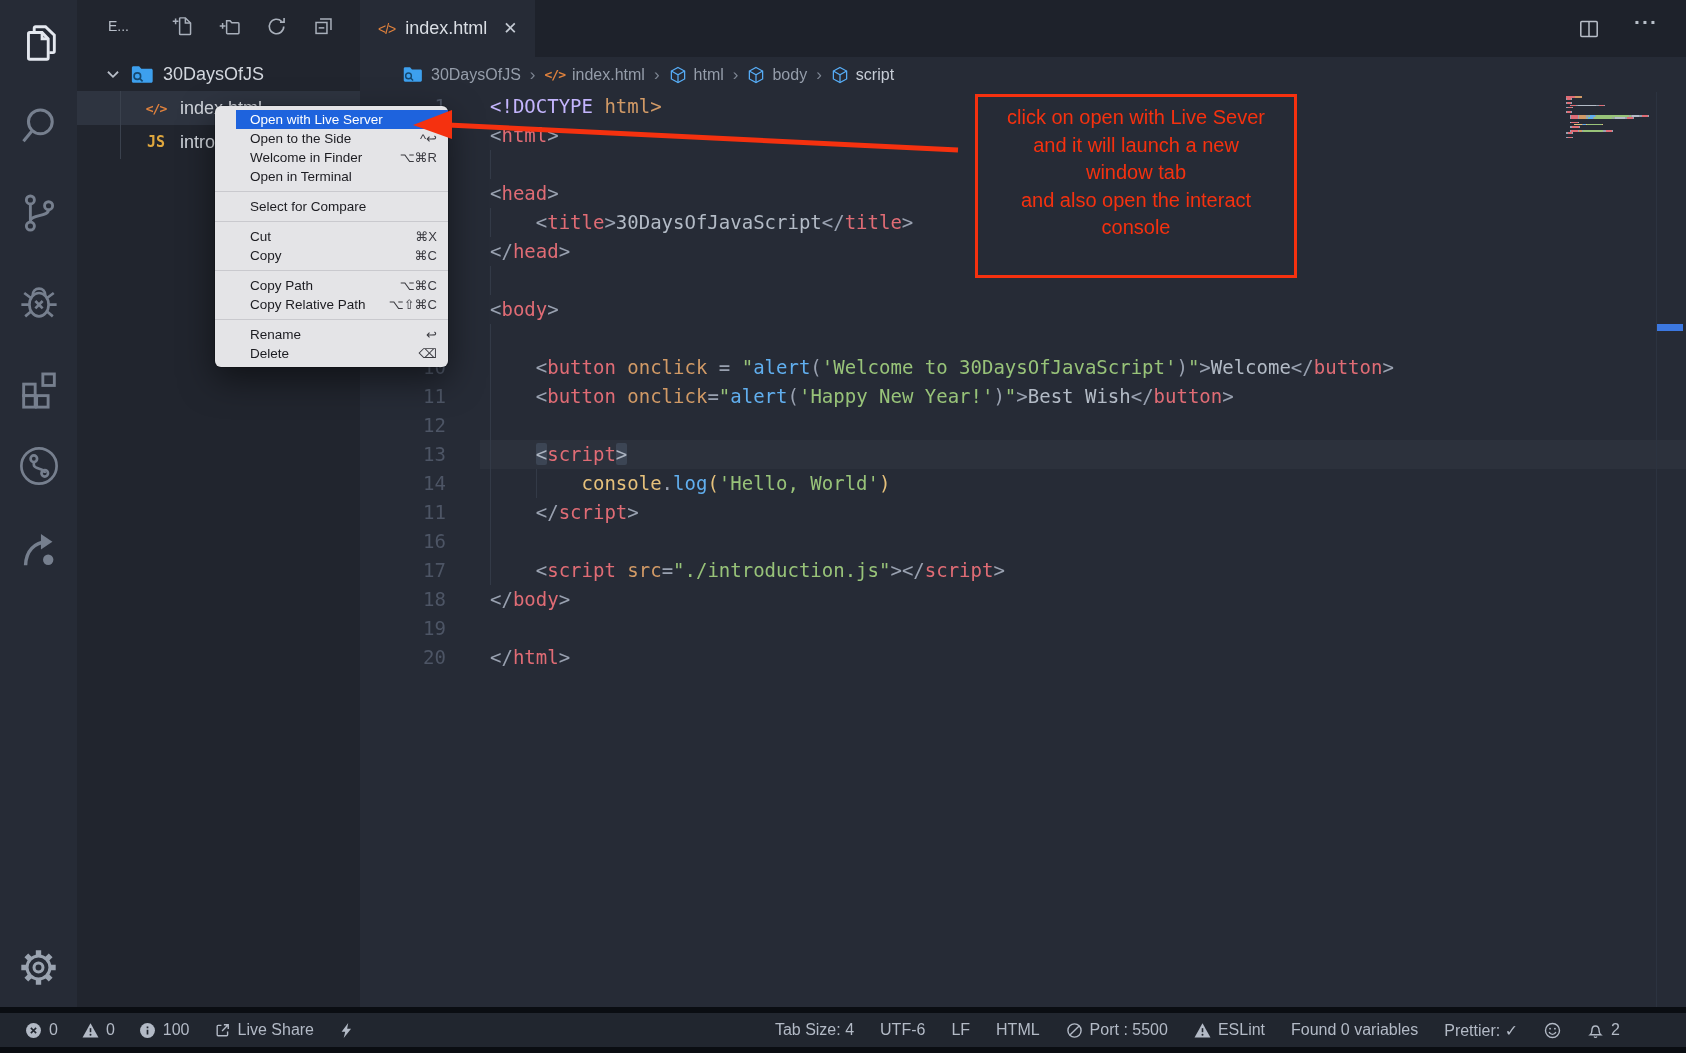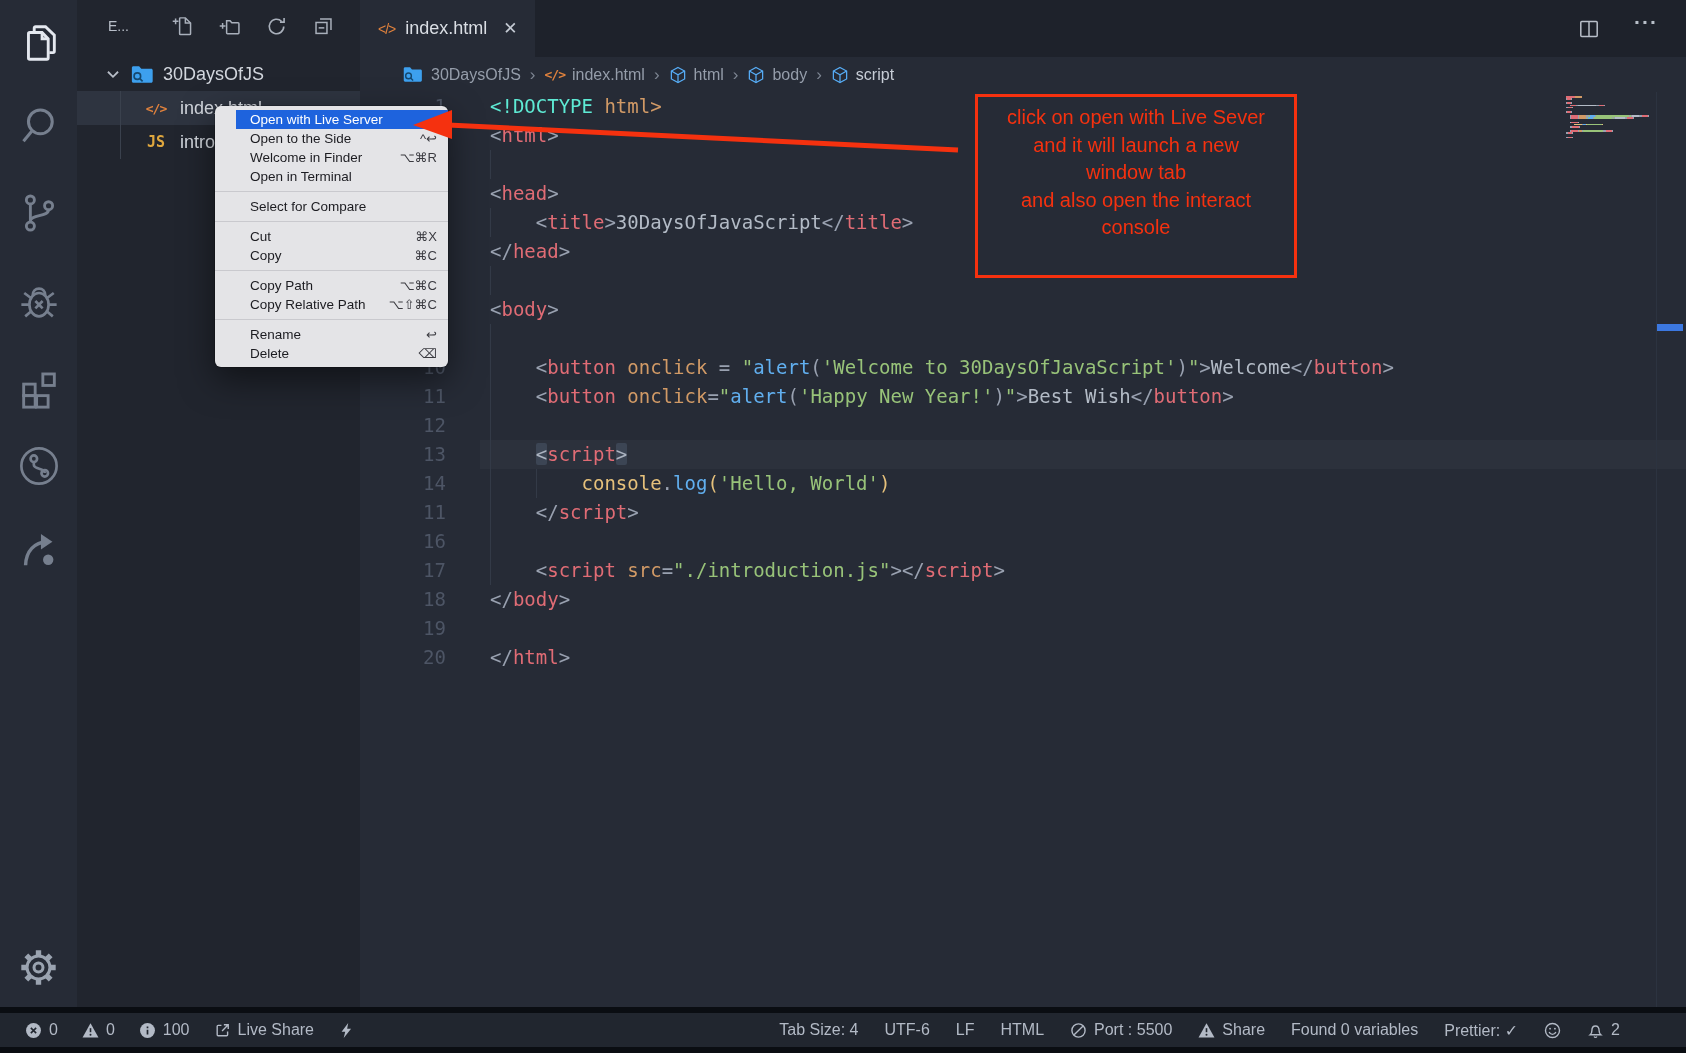--- a/index.html
+++ b/index.html
@@ -306,21 +306,21 @@
             <path d="M8 1.3l5.9 3.2v7L8 14.7l-5.9-3.2v-7z"></path>
             <path d="M2.1 4.5L8 7.8l5.9-3.3M8 7.8v6.9"></path>
           </svg>
         </span>
         <span class="bc-label">script</span>
       </div>
     </div>
 
   <div id="editor">
     <div id="code-lines">
-        <div class="cl"><span class="cl-num">1</span><span class="cl-code"><span class="tk-tag" style="color: #5eead4;">&lt;!DOCTYPE</span><span class="tk-attr" style="color: rgb(209, 154, 102);"> html</span><span class="tk-attr" style="color: rgb(209, 154, 102);">&gt;</span></span></div>
+        <div class="cl"><span class="cl-num">1</span><span class="cl-code"><span class="tk-tag" style="color: #c4b5fd;">&lt;!DOCTYPE</span><span class="tk-attr" style="color: rgb(209, 154, 102);"> html</span><span class="tk-attr" style="color: rgb(209, 154, 102);">&gt;</span></span></div>
         <div class="cl"><span class="cl-num">2</span><span class="cl-code"><span class="tk-pun" style="color: rgb(153, 161, 176);">&lt;</span><span class="tk-tag" style="color: rgb(224, 108, 117);">html</span><span class="tk-pun" style="color: rgb(153, 161, 176);">&gt;</span></span></div>
         <div class="cl"><span class="cl-num">3</span><span class="cl-code"><i class="guide" style="left: 10px;"></i></span></div>
         <div class="cl"><span class="cl-num">4</span><span class="cl-code"><span class="tk-pun" style="color: rgb(153, 161, 176);">&lt;</span><span class="tk-tag" style="color: rgb(224, 108, 117);">head</span><span class="tk-pun" style="color: rgb(153, 161, 176);">&gt;</span></span></div>
         <div class="cl"><span class="cl-num">5</span><span class="cl-code"><i class="guide" style="left: 10px;"></i><span class="tk-pun" style="color: rgb(153, 161, 176);">    &lt;</span><span class="tk-tag" style="color: rgb(224, 108, 117);">title</span><span class="tk-pun" style="color: rgb(153, 161, 176);">&gt;</span><span class="tk-txt" style="color: rgb(179, 187, 198);">30DaysOfJavaScript</span><span class="tk-pun" style="color: rgb(153, 161, 176);">&lt;/</span><span class="tk-tag" style="color: rgb(224, 108, 117);">title</span><span class="tk-pun" style="color: rgb(153, 161, 176);">&gt;</span></span></div>
         <div class="cl"><span class="cl-num">6</span><span class="cl-code"><span class="tk-pun" style="color: rgb(153, 161, 176);">&lt;/</span><span class="tk-tag" style="color: rgb(224, 108, 117);">head</span><span class="tk-pun" style="color: rgb(153, 161, 176);">&gt;</span></span></div>
         <div class="cl"><span class="cl-num">7</span><span class="cl-code"><i class="guide" style="left: 10px;"></i></span></div>
         <div class="cl"><span class="cl-num">8</span><span class="cl-code"><span class="tk-pun" style="color: rgb(153, 161, 176);">&lt;</span><span class="tk-tag" style="color: rgb(224, 108, 117);">body</span><span class="tk-pun" style="color: rgb(153, 161, 176);">&gt;</span></span></div>
         <div class="cl"><span class="cl-num">9</span><span class="cl-code"><i class="guide" style="left: 10px;"></i></span></div>
         <div class="cl"><span class="cl-num">10</span><span class="cl-code"><i class="guide" style="left: 10px;"></i><span class="tk-pun" style="color: rgb(153, 161, 176);">    &lt;</span><span class="tk-tag" style="color: rgb(224, 108, 117);">button</span><span class="tk-pun" style="color: rgb(153, 161, 176);"> </span><span class="tk-attr" style="color: rgb(209, 154, 102);">onclick</span><span class="tk-pun" style="color: rgb(153, 161, 176);"> = </span><span class="tk-str" style="color: rgb(152, 195, 121);">"</span><span class="tk-fn" style="color: rgb(97, 175, 239);">alert</span><span class="tk-pun" style="color: rgb(153, 161, 176);">(</span><span class="tk-str" style="color: rgb(152, 195, 121);">'Welcome to 30DaysOfJavaScript'</span><span class="tk-pun" style="color: rgb(153, 161, 176);">)</span><span class="tk-str" style="color: rgb(152, 195, 121);">"</span><span class="tk-pun" style="color: rgb(153, 161, 176);">&gt;</span><span class="tk-txt" style="color: rgb(179, 187, 198);">Welcome</span><span class="tk-pun" style="color: rgb(153, 161, 176);">&lt;/</span><span class="tk-tag" style="color: rgb(224, 108, 117);">button</span><span class="tk-pun" style="color: rgb(153, 161, 176);">&gt;</span></span></div>
         <div class="cl"><span class="cl-num">11</span><span class="cl-code"><i class="guide" style="left: 10px;"></i><span class="tk-pun" style="color: rgb(153, 161, 176);">    &lt;</span><span class="tk-tag" style="color: rgb(224, 108, 117);">button</span><span class="tk-pun" style="color: rgb(153, 161, 176);"> </span><span class="tk-attr" style="color: rgb(209, 154, 102);">onclick</span><span class="tk-pun" style="color: rgb(153, 161, 176);">=</span><span class="tk-str" style="color: rgb(152, 195, 121);">"</span><span class="tk-fn" style="color: rgb(97, 175, 239);">alert</span><span class="tk-pun" style="color: rgb(153, 161, 176);">(</span><span class="tk-str" style="color: rgb(152, 195, 121);">'Happy New Year!'</span><span class="tk-pun" style="color: rgb(153, 161, 176);">)</span><span class="tk-str" style="color: rgb(152, 195, 121);">"</span><span class="tk-pun" style="color: rgb(153, 161, 176);">&gt;</span><span class="tk-txt" style="color: rgb(179, 187, 198);">Best Wish</span><span class="tk-pun" style="color: rgb(153, 161, 176);">&lt;/</span><span class="tk-tag" style="color: rgb(224, 108, 117);">button</span><span class="tk-pun" style="color: rgb(153, 161, 176);">&gt;</span></span></div>
@@ -490,21 +490,21 @@
           <span>Port : 5500</span>
         </div>
         <div class="sbi">
           <span class="ic">
             <svg viewBox="0 0 16 16">
               <path d="M8 1.2L15.5 14.5H.5z" fill="currentColor"></path>
               <path d="M8 5.8v3.8" stroke="#21262f" stroke-width="1.5"></path>
               <circle cx="8" cy="11.9" r=".95" fill="#21262f"></circle>
             </svg>
           </span>
-          <span>Share</span>
+          <span>ESLint</span>
         </div>
         <div class="sbi">
           <span>Found 0 variables</span>
         </div>
         <div class="sbi">
           <span>Prettier: ✓</span>
         </div>
         <div class="sbi">
           <span class="ic">
             <svg viewBox="0 0 16 16" fill="none" stroke="currentColor" stroke-width="1.3">

